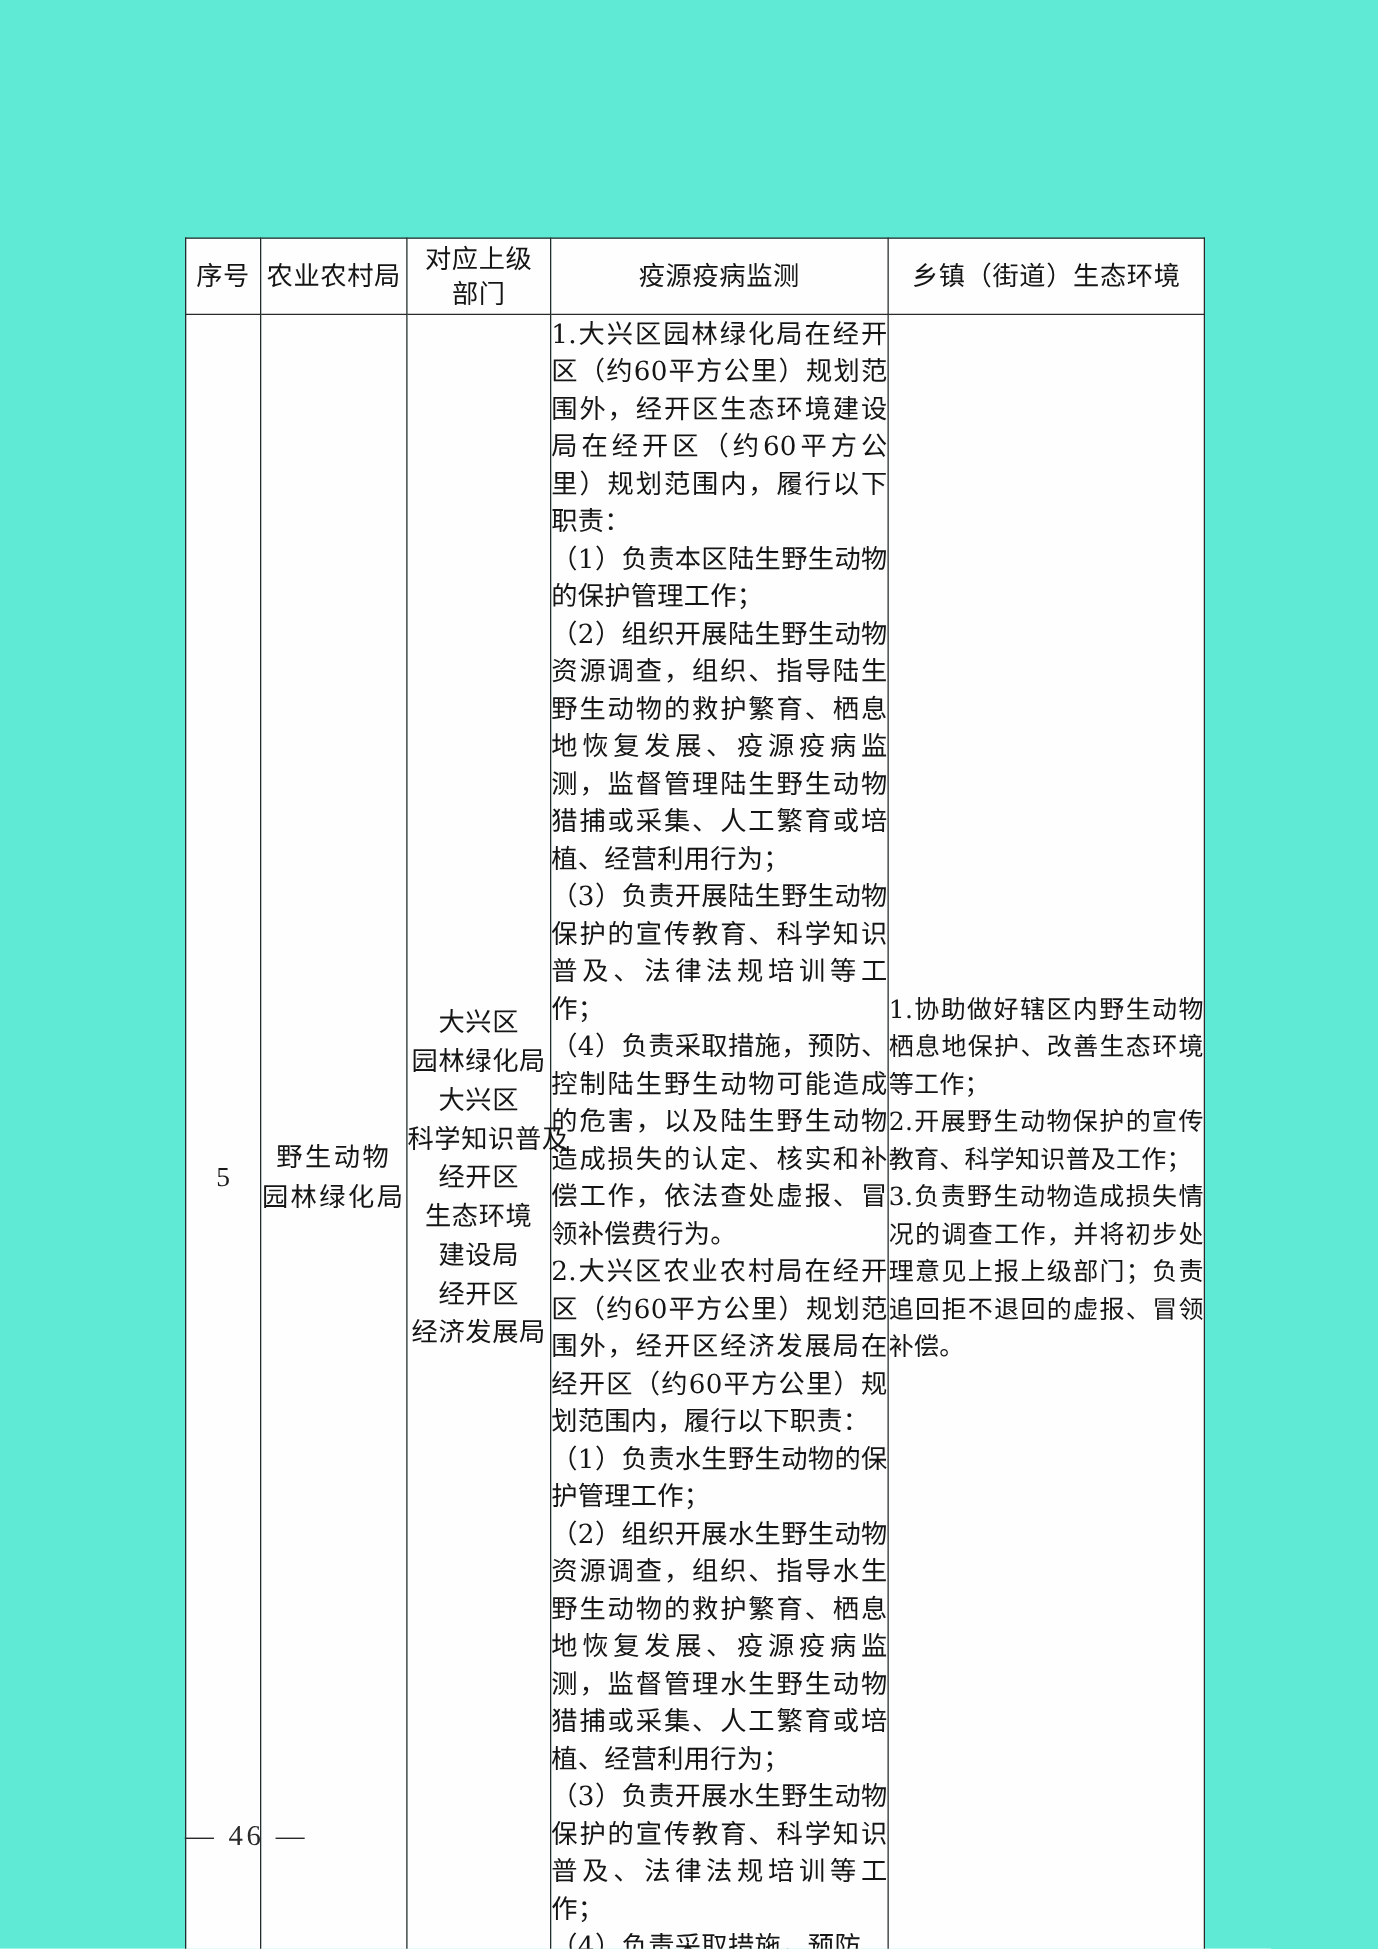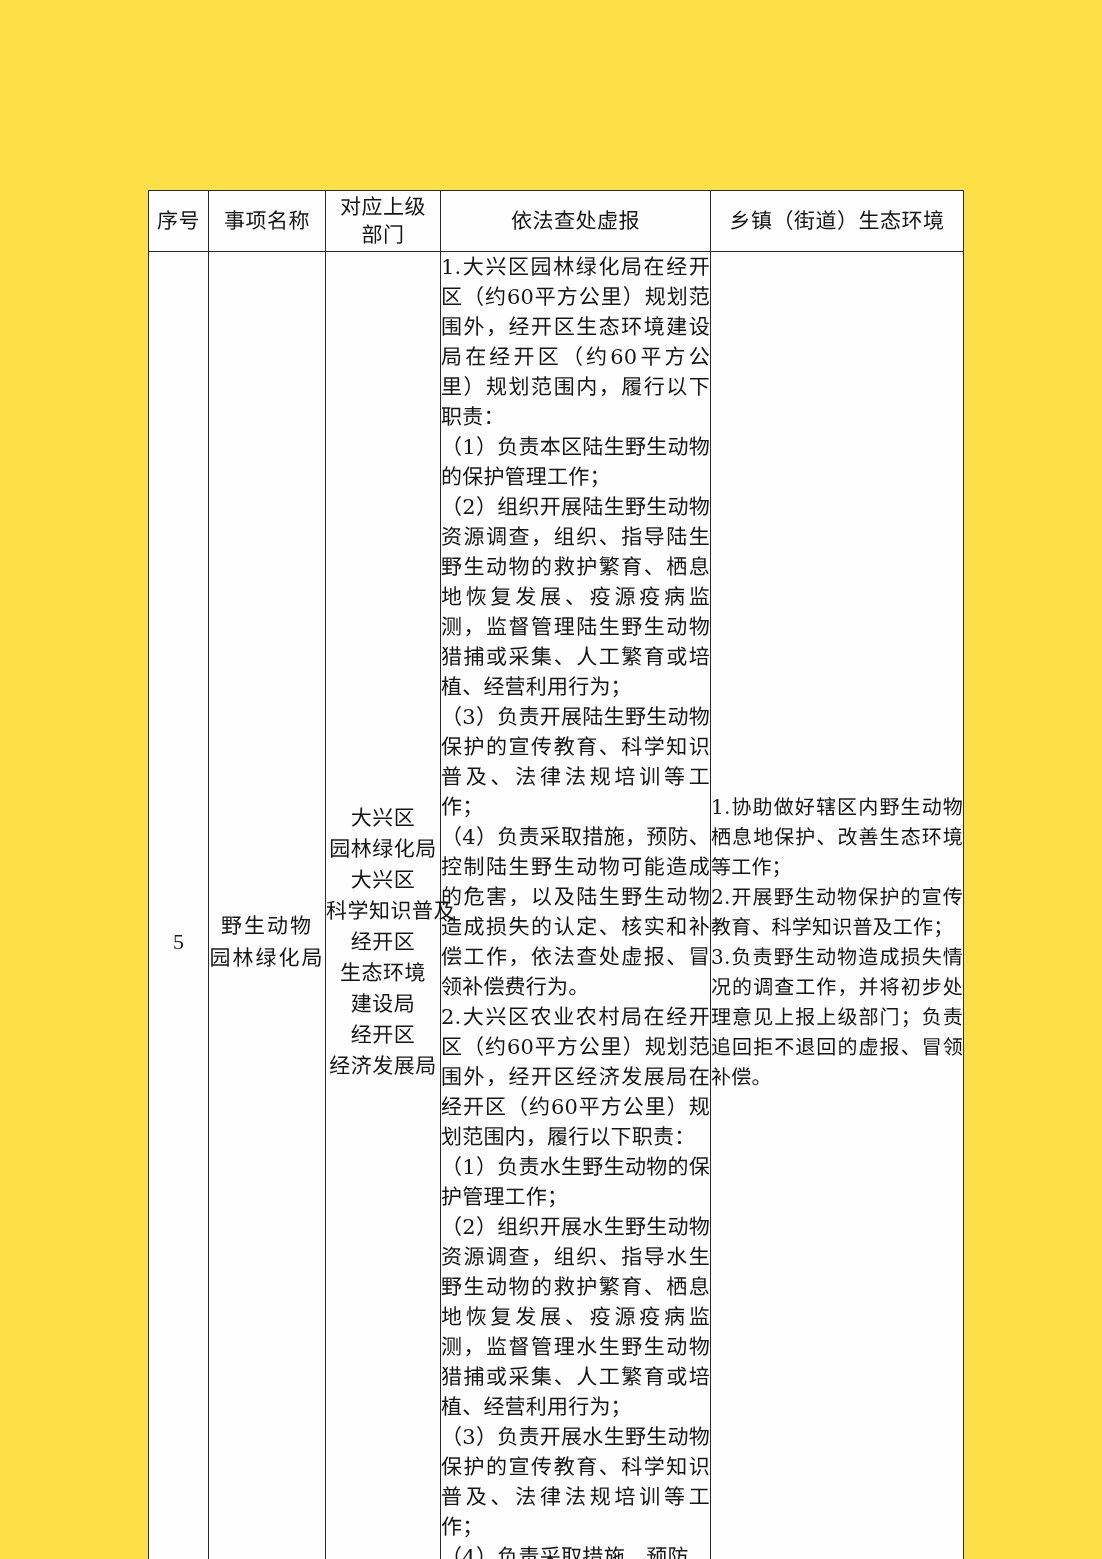--- a/index.html
+++ b/index.html
@@ -16,21 +16,21 @@
     color: #1a1a1a;
     overflow: hidden;
   }
 
   .page {
     position: absolute;
     left: 0;
     top: 0;
     width: 1102px;
     height: 1559px;
-    background: #fde047;
+    background: #5eead4;
   }
 
   
   .duty-table {
     position: absolute;
     left: 148px;
     top: 190px;
     width: 815px;
     border-collapse: collapse;
     table-layout: fixed;
@@ -140,24 +140,24 @@
     <colgroup>
       <col class="c-seq">
       <col class="c-name">
       <col class="c-dept">
       <col class="c-duty">
       <col class="c-coop">
     </colgroup>
     <thead>
       <tr>
         <th class="hdr-cell">序号</th>
-        <th class="hdr-cell">事项名称</th>
+        <th class="hdr-cell">农业农村局</th>
         <th class="hdr-cell" style="white-space:pre-line;">对应上级
 部门</th>
-        <th class="hdr-cell">依法查处虚报</th>
+        <th class="hdr-cell">疫源疫病监测</th>
         <th class="hdr-cell">乡镇（街道）生态环境</th>
       </tr>
     </thead>
     <tbody>
       <tr>
         <td class="cell-seq">5</td>
 
         <td class="cell-name">
           <span class="nm-line">野生动物</span>
           <span class="nm-line">园林绿化局</span>
@@ -194,14 +194,15 @@
           <div class="coop-body">
             <p>1.协助做好辖区内野生动物栖息地保护、改善生态环境等工作；
 2.开展野生动物保护的宣传教育、科学知识普及工作；
 3.负责野生动物造成损失情况的调查工作，并将初步处理意见上报上级部门；负责追回拒不退回的虚报、冒领补偿。</p>
           </div>
         </td>
       </tr>
     </tbody>
   </table>
 
+  <div class="page-footer">— 46 —</div>
 
 </div>
 
 </body></html>

